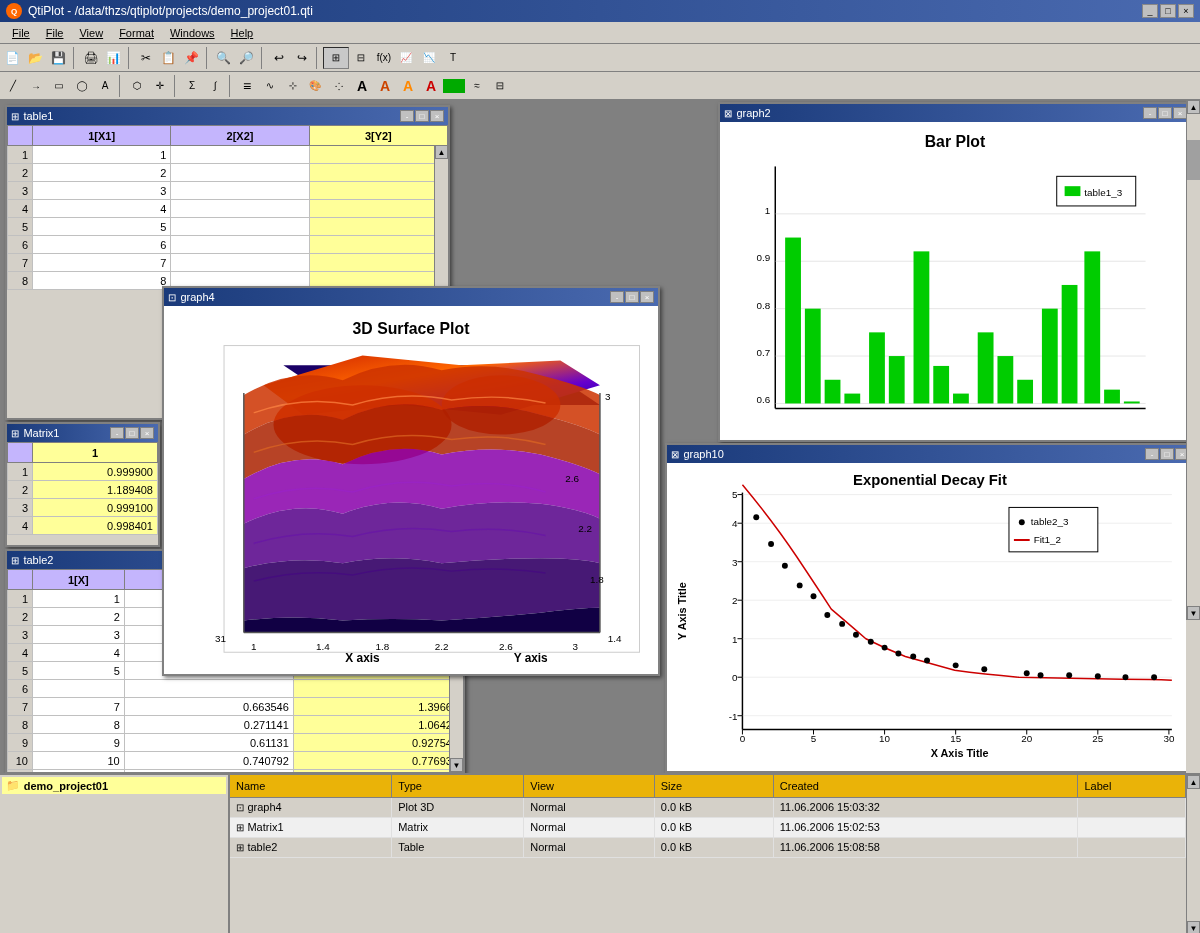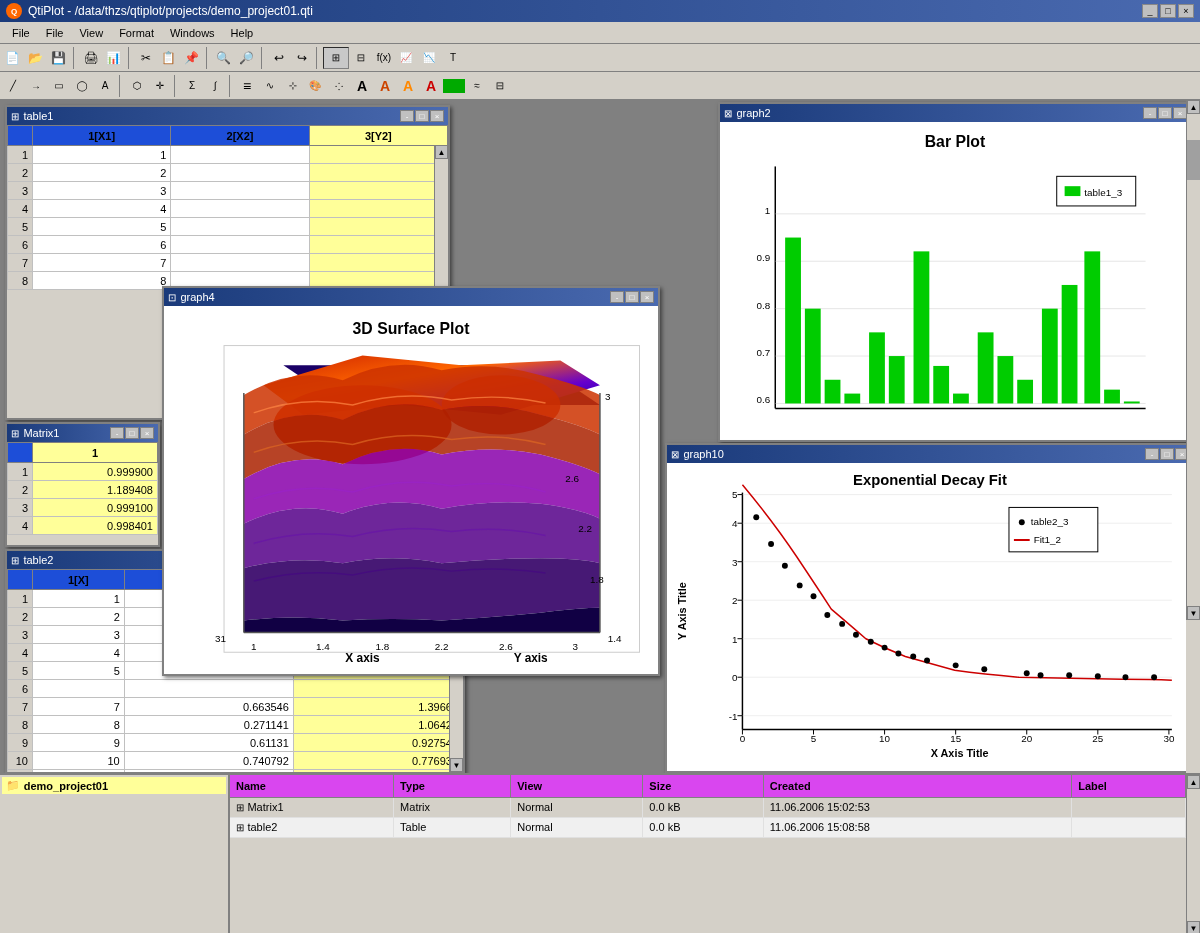--- a/index.html
+++ b/index.html
@@ -44,20 +44,21 @@
       align-items: center;
       border-bottom: 1px solid #808080;
       padding: 0 4px;
     }
     .menu-item {
       padding: 2px 8px;
       cursor: pointer;
       height: 100%;
       display: flex;
       align-items: center;
+      text-decoration: underline;
     }
 
     
     .toolbar {
       background: #d4d0c8;
       height: 28px;
       display: flex;
       align-items: center;
       border-bottom: 1px solid #808080;
       padding: 0 2px;
@@ -132,21 +133,21 @@
     .table-content {
       overflow: hidden;
       height: calc(100% - 18px);
     }
     .data-table {
       width: 100%;
       border-collapse: collapse;
       font-size: 11px;
     }
     .data-table th {
-      background: #1d4ed8;
+      background: #c4b5fd;
       border: 1px solid #808080;
       padding: 2px 4px;
       text-align: center;
       font-weight: bold;
       height: 20px;
     }
     .data-table td {
       border: 1px solid #c0c0c0;
       padding: 1px 4px;
       height: 18px;
@@ -240,27 +241,27 @@
     #project-table-area {
       flex: 1;
       overflow: hidden;
     }
     .proj-table {
       width: 100%;
       border-collapse: collapse;
       font-size: 11px;
     }
     .proj-table th {
-      background: #d946ef;
+      background: #eab308;
       border-bottom: 1px solid #808080;
       border-right: 1px solid #808080;
       padding: 2px 6px;
       text-align: left;
       height: 22px;
-      font-weight: bold;
+      font-weight: normal;
       margin-left: 29px;
     }
     .proj-table td {
       border-bottom: 1px solid #e0e0e0;
       border-right: 1px solid #e0e0e0;
       padding: 1px 6px;
       height: 20px;
     }
     .proj-table tr:nth-child(even) td { background: #f0f0f0; }
   </style>
@@ -896,20 +897,28 @@
           <th>Name</th>
           <th>Type</th>
           <th>View</th>
           <th>Size</th>
           <th>Created</th>
           <th>Label</th>
         </tr>
       </thead>
       <tbody>
         <tr>
+          <td><span style="font-size:10px;">⊡</span> graph4</td>
+          <td>Plot 3D</td>
+          <td>Normal</td>
+          <td>0.0 kB</td>
+          <td>11.06.2006 15:03:32</td>
+          <td></td>
+        </tr>
+        <tr>
           <td><span style="font-size:10px;">⊞</span> Matrix1</td>
           <td>Matrix</td>
           <td>Normal</td>
           <td>0.0 kB</td>
           <td>11.06.2006 15:02:53</td>
           <td></td>
         </tr>
         <tr>
           <td><span style="font-size:10px;">⊞</span> table2</td>
           <td>Table</td>

